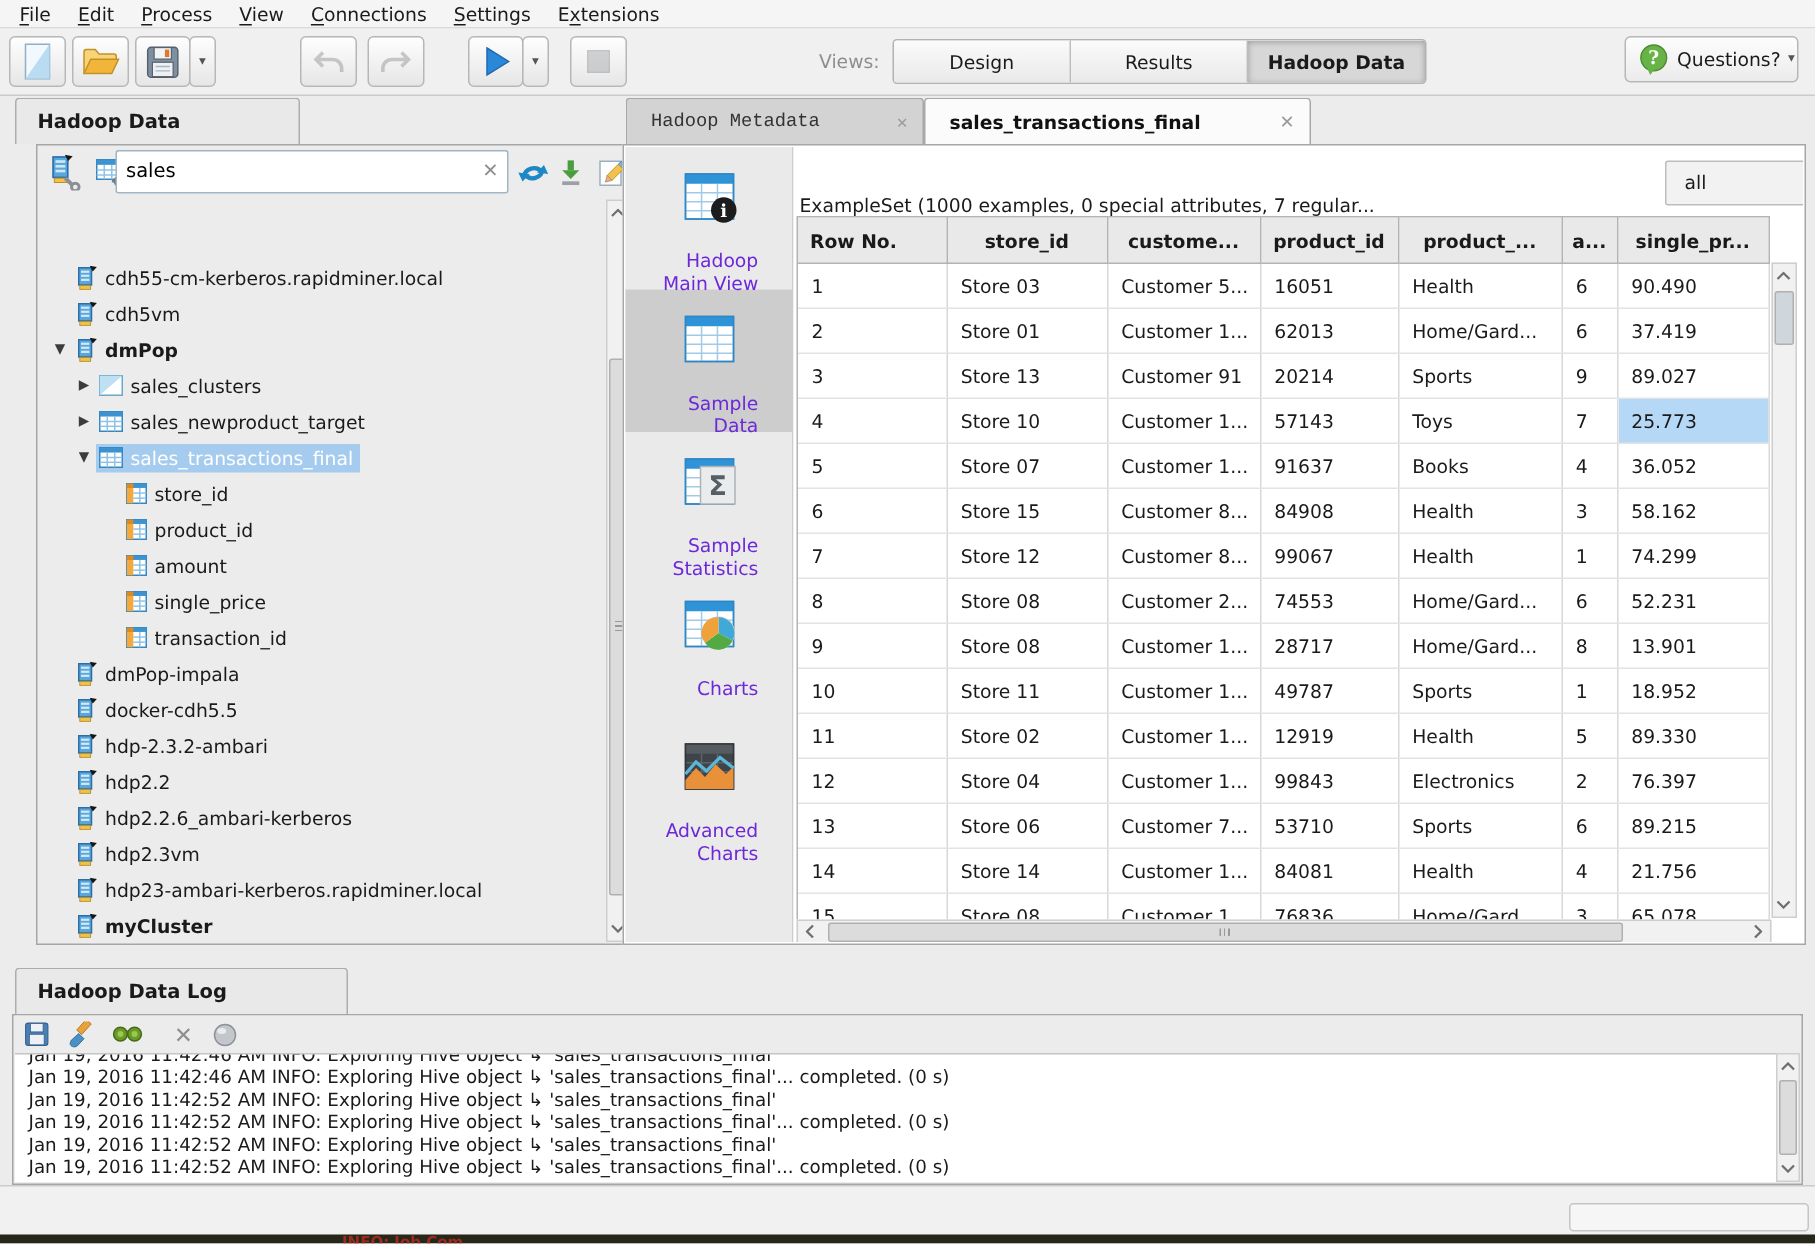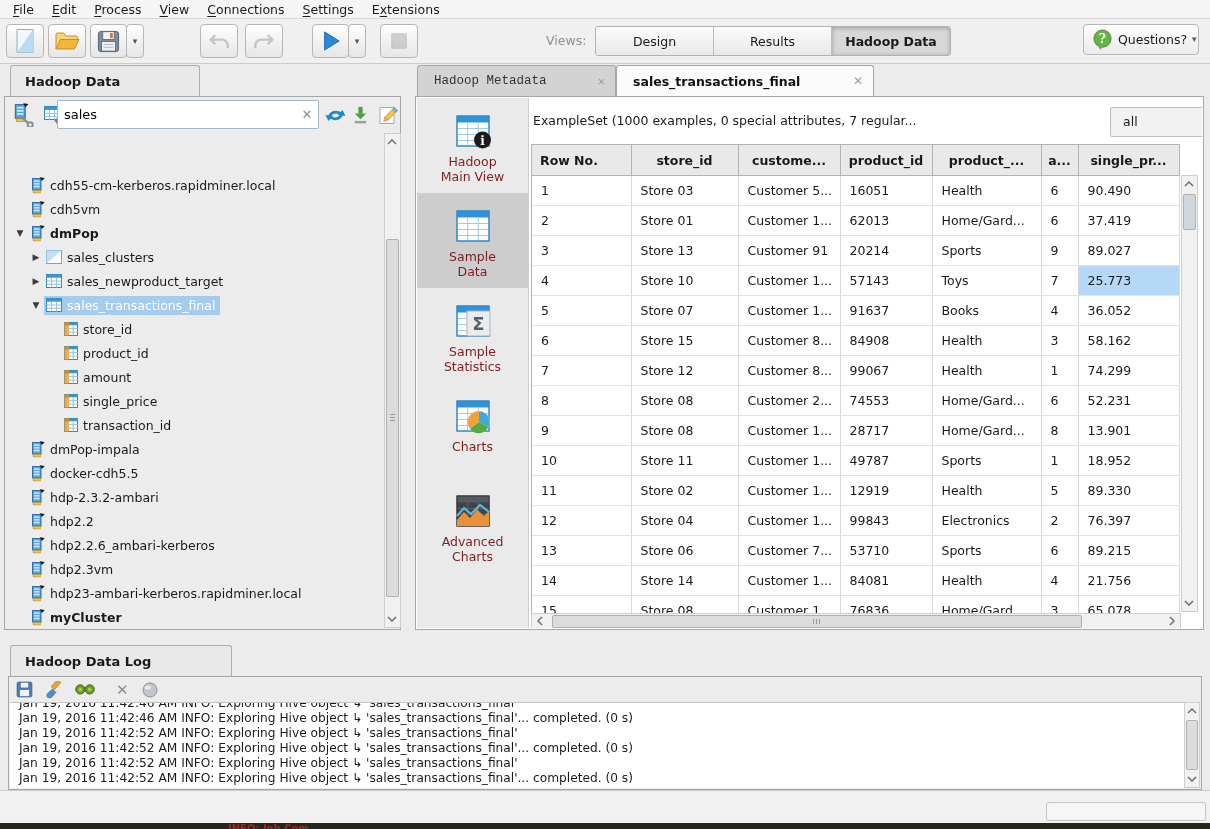--- a/index.html
+++ b/index.html
@@ -45,23 +45,23 @@
 .sbthumb.gripv::after{content:"";position:absolute;left:3px;right:3px;top:50%;margin-top:-4px;height:8px;background:repeating-linear-gradient(to bottom,#9a9a9a 0 1px,transparent 1px 3px)}
 .sbthumb.griph::after{content:"";position:absolute;top:3px;bottom:3px;left:50%;margin-left:-4px;width:8px;background:repeating-linear-gradient(to right,#9a9a9a 0 1px,transparent 1px 3px)}
 
 .rtabbar{position:absolute;left:417px;top:65px;height:31px;display:flex;z-index:3}
 .rtab{height:31px;display:flex;align-items:center;justify-content:space-between;padding:0 10px 0 16px;background:#d3d3d3;border:1px solid #a8a8a8;border-bottom:none;border-radius:3px 3px 0 0;color:#333}
 .rtab.active{background:#fbfbfb;font-weight:bold;color:#111}
 .tclose{color:#9b9b9b;font-size:12px;margin-left:14px}
 .sidebar{position:absolute;left:1px;top:1px;width:112px;bottom:1px;background:#eaeaea;border-right:1px solid #cdcdcd}
 .sbitem{height:95px;display:flex;flex-direction:column;align-items:center;padding-top:16px;cursor:default}
 .sbitem.sel{background:#cdcdcd}
-.sblabel{width:66px;text-align:center;line-height:15px;margin-top:4px;color:#7f1d1d}
+.sblabel{width:66px;text-align:right;line-height:15px;margin-top:16px;color:#6d28d9}
 .contentbg{position:absolute;left:113px;top:1px;right:1px;bottom:1px;background:#fff;overflow:hidden}
-.sumline{position:absolute;left:4px;top:8px;right:0;height:30px;line-height:30px;white-space:nowrap}
+.sumline{position:absolute;left:4px;top:24px;right:0;height:30px;line-height:30px;white-space:nowrap}
 .filterlabel{position:absolute;top:8px;height:30px;line-height:30px;right:98px;white-space:nowrap}
 .combo{position:absolute;top:9px;right:-8px;width:100px;height:30px;background:#f2f2f2;border:1px solid #bdbdbd;border-radius:2px;line-height:28px;padding-left:12px}
 .tblclip{position:absolute;left:2px;top:46px;width:650px;height:469px;overflow:hidden;border-left:1px solid #b3b3b3}
 table.dtable{border-collapse:collapse;table-layout:fixed;background:#fff}
 .dtable th{height:31px;background:#e9e9e9;border:1px solid #b3b3b3;border-left:none;font-weight:bold;font-size:12.5px;text-align:center;overflow:hidden;white-space:nowrap;padding:0 4px}
 .dtable th.first{text-align:left;padding-left:8px}
 .dtable td{height:30px;border-right:1px solid #d8d8d8;border-bottom:1px solid #e3e3e3;padding-left:9px;overflow:hidden;white-space:nowrap;background:#fff;font-size:12.5px}
 .dtable td.selcell{background:#b5d8f7}
 
 .logtoolbar{position:absolute;left:1px;top:0px;right:1px;height:25px;background:#ececec;display:flex;align-items:center}
@@ -171,21 +171,21 @@
         </svg>
       </span>
     <span>Questions?</span>
     <span class="ddt" style="margin-left:auto">▾</span>
   </div>
 </div>
 
 <div class="ptab" style="left:10px;top:65px;width:190px">
   <span>Hadoop Data</span>
 </div>
-<div class="pbody" style="left:4px;top:96px;width:397px;height:534px">
+<div class="pbody" style="left:24px;top:96px;width:397px;height:534px">
   <div class="lp-toolbar">
     <span class="sicon" style="margin-left:7px">
         <svg width="22" height="24" viewBox="0 0 20 22">
           <rect x="3" y="1.5" width="9" height="12.5" fill="#58a6dc" stroke="#2b6ea8"></rect>
           <rect x="4.5" y="3.5" width="6" height="1.6" fill="#cfe8f7"></rect>
           <rect x="4.5" y="6.4" width="6" height="1.6" fill="#cfe8f7"></rect>
           <rect x="4.5" y="9.3" width="6" height="1.6" fill="#cfe8f7"></rect>
           <rect x="3.8" y="14.5" width="7.4" height="2.6" fill="#f2c14e" stroke="#bb8e1e" stroke-width="0.6"></rect>
           <path d="M10.2 0.2 L15 1 L12.2 4 Z" fill="#161616"></path>
           <path d="M10.5 14.5 l4.6 4.4" stroke="#8a8f94" stroke-width="2.4"></path>

